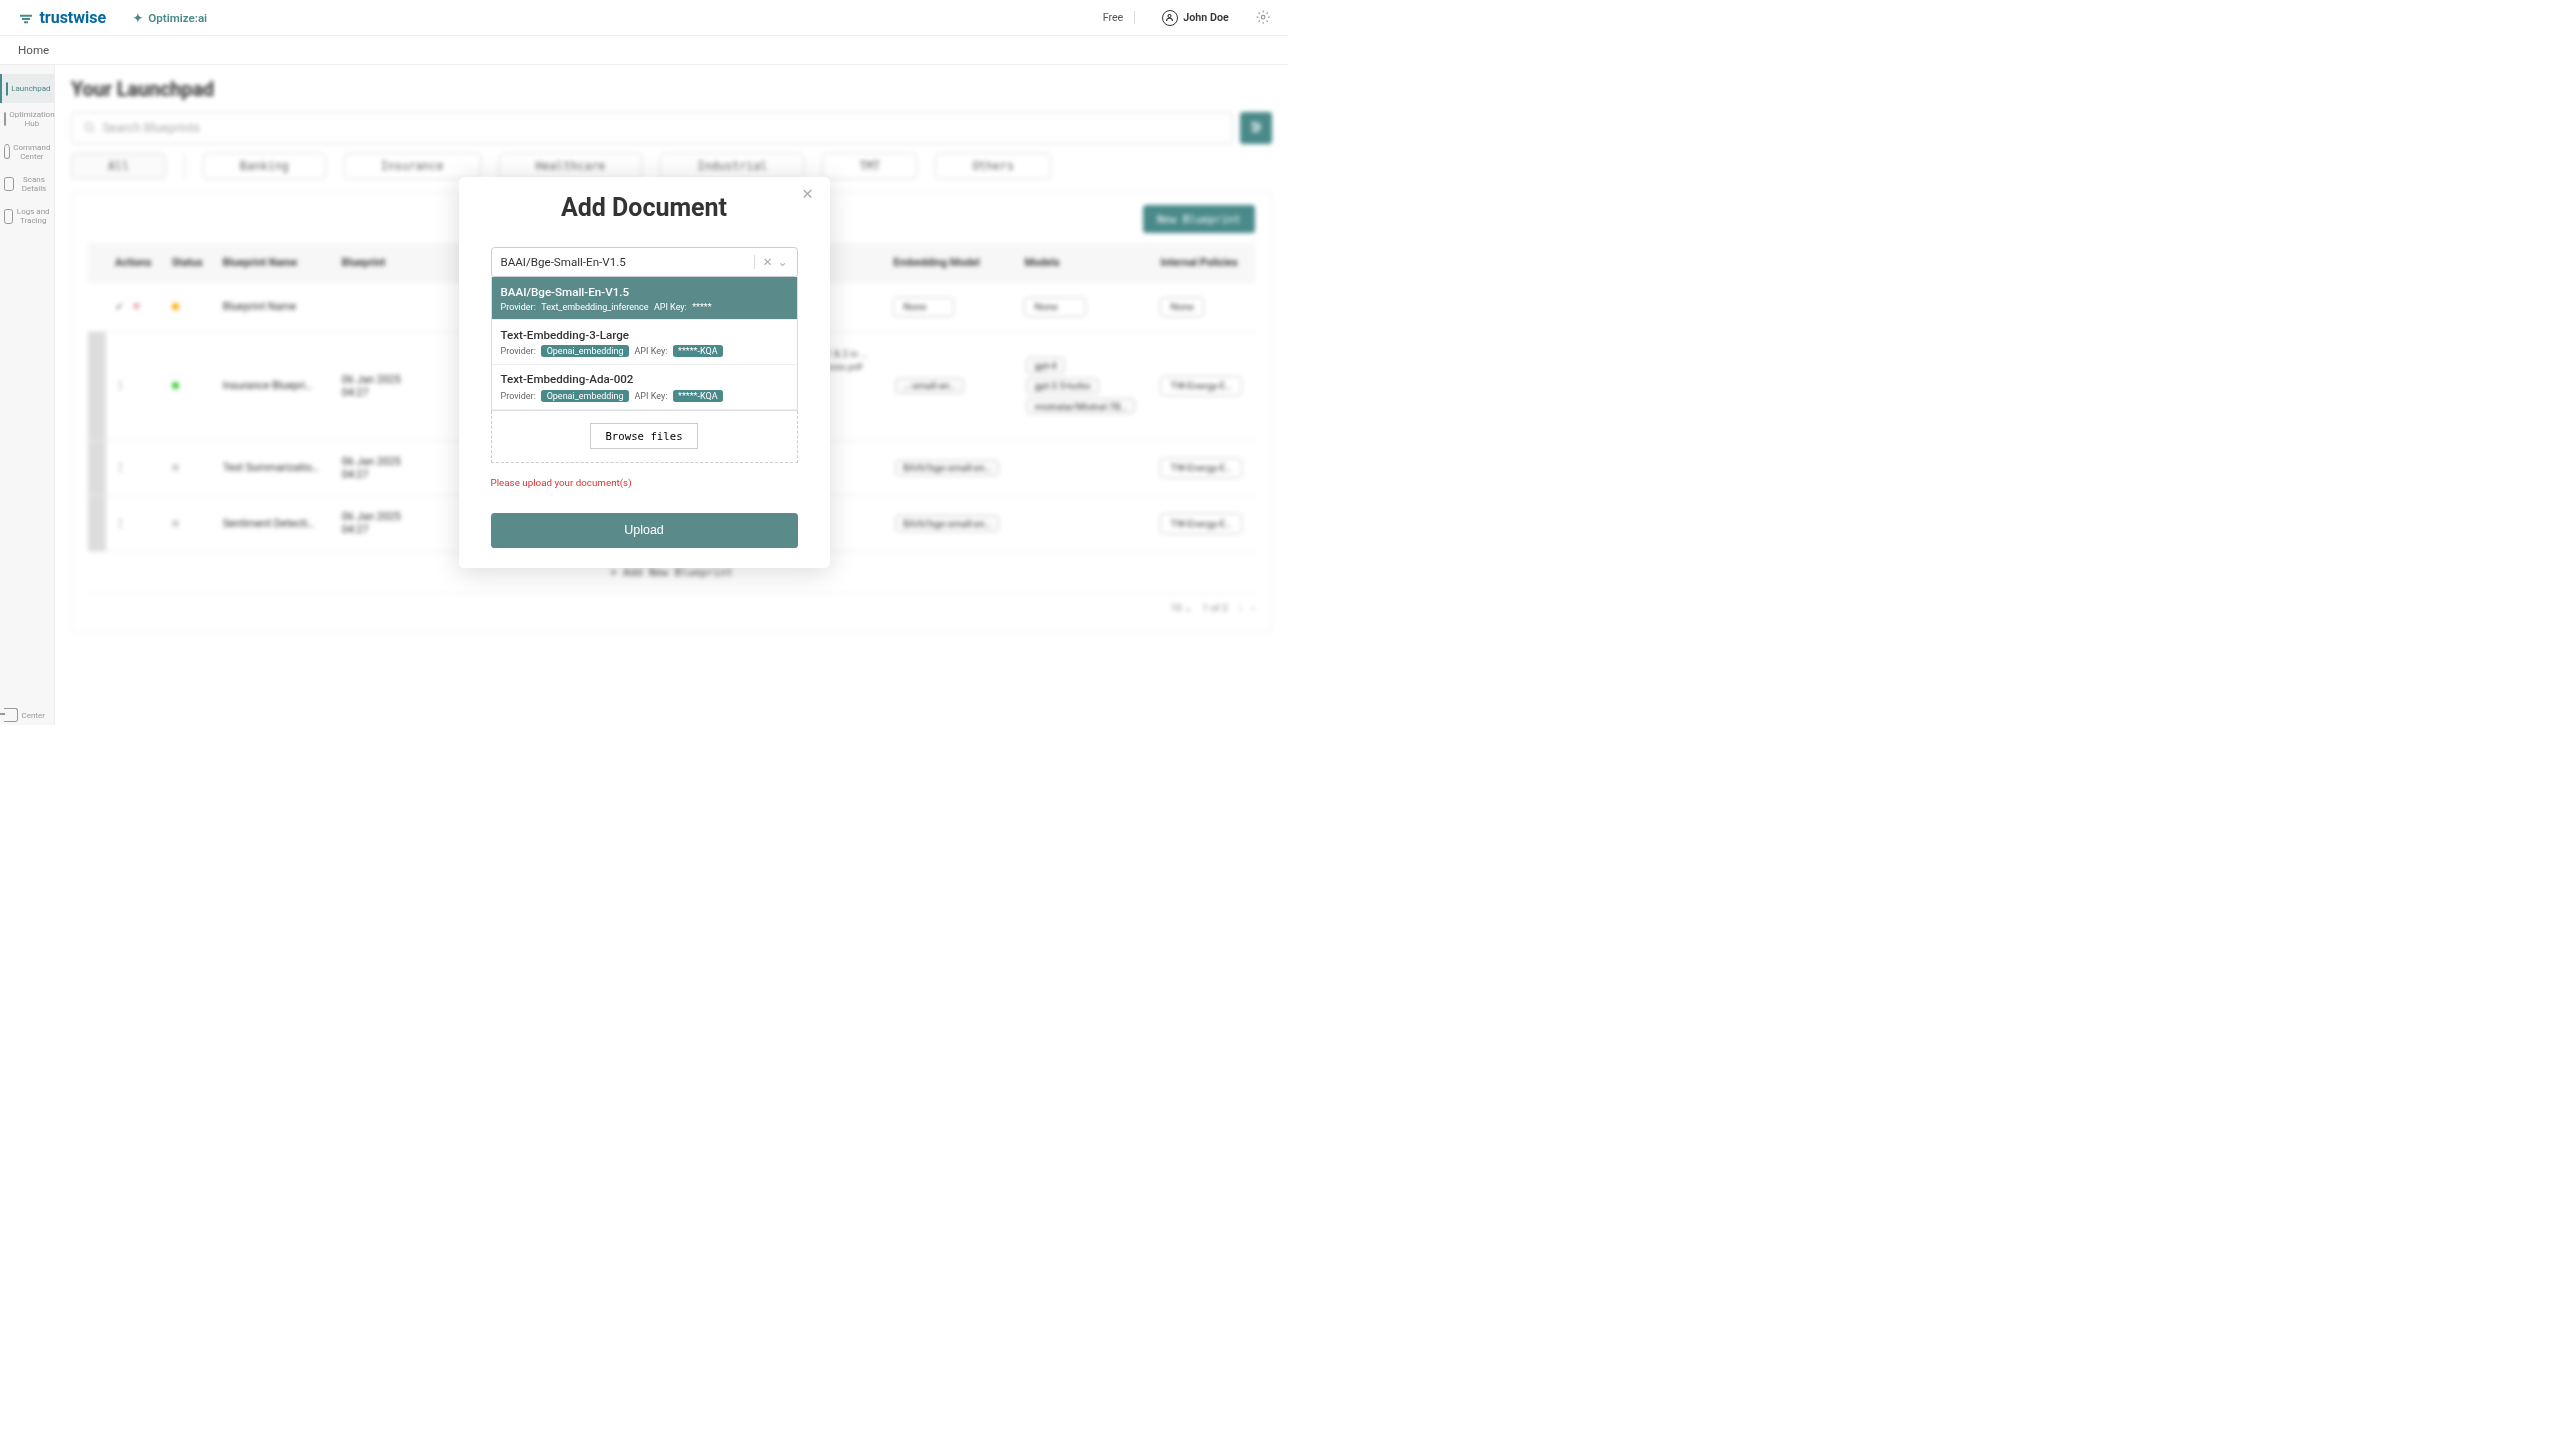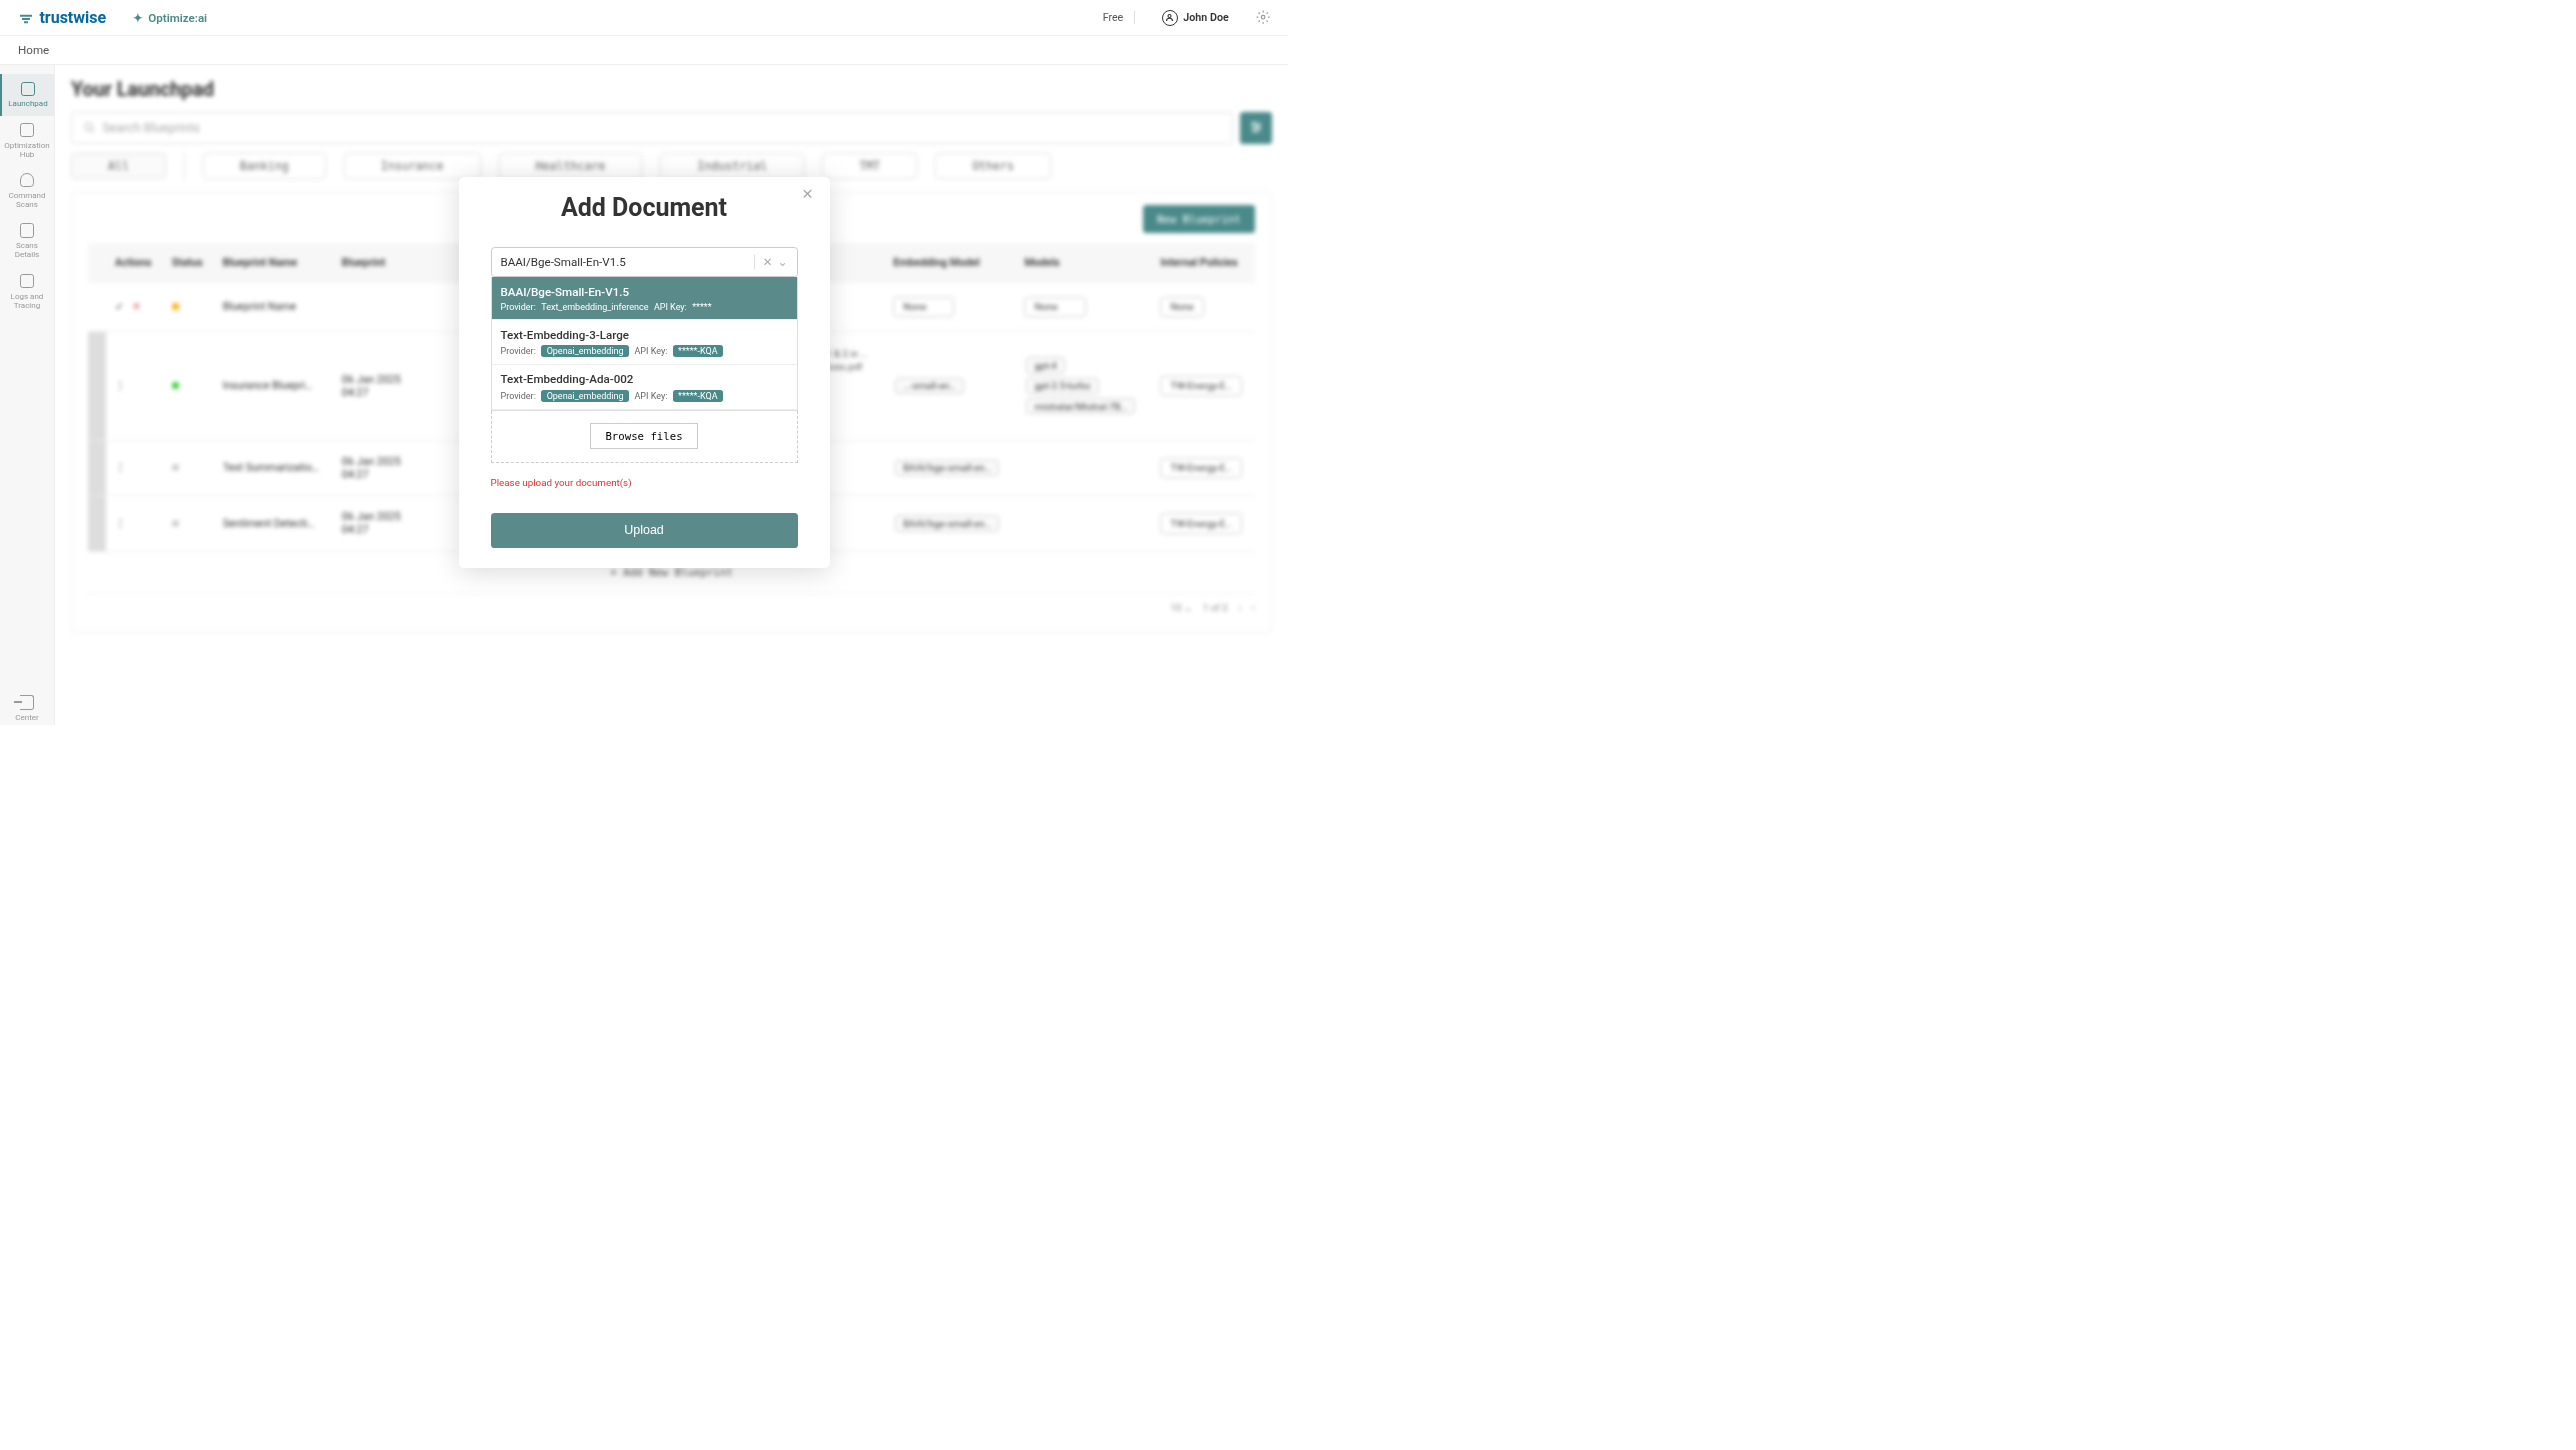--- a/index.html
+++ b/index.html
@@ -16,21 +16,21 @@
 .user { display: flex; align-items: center; gap: 5.4px; font-size: 10.7px; font-weight: 600; }
 .user-icon { width: 16px; height: 16px; border: 1.8px solid #333; border-radius: 50%; display: inline-flex; align-items: center; justify-content: center; }
 .gear { width: 14.3px; height: 14.3px; color: #999; }
 
 
 .breadcrumb { padding: 7.2px 18px; font-size: 11.6px; color: #555; border-bottom: 0.9px solid #eee; }
 
 
 .layout { display: flex; height: calc(100% - 61px); }
 .sidebar { width: 55px; background: #f7f7f7; border-right: 0.9px solid #eee; display: flex; flex-direction: column; padding-top: 9px; }
-.side-item { display: flex; flex-direction: column; align-items: center; padding: 7.2px 3.6px; font-size: 8px; color: #999; cursor: pointer; text-align: center; gap: 3.6px; }
+.side-item { display: flex; flex-direction: row; align-items: center; padding: 7.2px 3.6px; font-size: 8px; color: #999; cursor: pointer; text-align: center; gap: 3.6px; }
 .side-item.active { background: #e8eced; color: #4a8a8a; border-left: 2.7px solid #4a8a8a; }
 .side-icon { width: 14.3px; height: 14.3px; border: 1.3px solid currentColor; border-radius: 2.7px; }
 .side-spacer { flex: 1; }
 
 
 .main { flex: 1; padding: 12.5px 16px; filter: blur(2.2px); position: relative; }
 .page-title { font-size: 19.7px; font-weight: 700; margin-bottom: 10.7px; }
 .search-row { display: flex; gap: 7.2px; margin-bottom: 9px; }
 .search-box { flex: 1; border: 0.9px solid #ddd; border-radius: 3.6px; padding: 7.2px 10.7px; display: flex; align-items: center; gap: 7.2px; color: #aaa; font-size: 12.5px; }
 .filter-btn { width: 32px; height: 32px; background: #4a8a8a; border-radius: 3.6px; display: flex; align-items: center; justify-content: center; color: #fff; }
@@ -121,21 +121,21 @@
     <div class="side-item active">
       <span class="side-icon"></span>
       <span>Launchpad</span>
     </div>
     <div class="side-item">
       <span class="side-icon"></span>
       <span>Optimization Hub</span>
     </div>
     <div class="side-item">
       <span class="side-icon" style="border-radius:50% 50% 3.6px 3.6px"></span>
-      <span>Command Scans</span>
+      <span>Command Center</span>
     </div>
     <div class="side-item">
       <span class="side-icon"></span>
       <span>Scans Details</span>
     </div>
     <div class="side-item">
       <span class="side-icon"></span>
       <span>Logs and Tracing</span>
     </div>
     <div class="side-spacer"></div>

